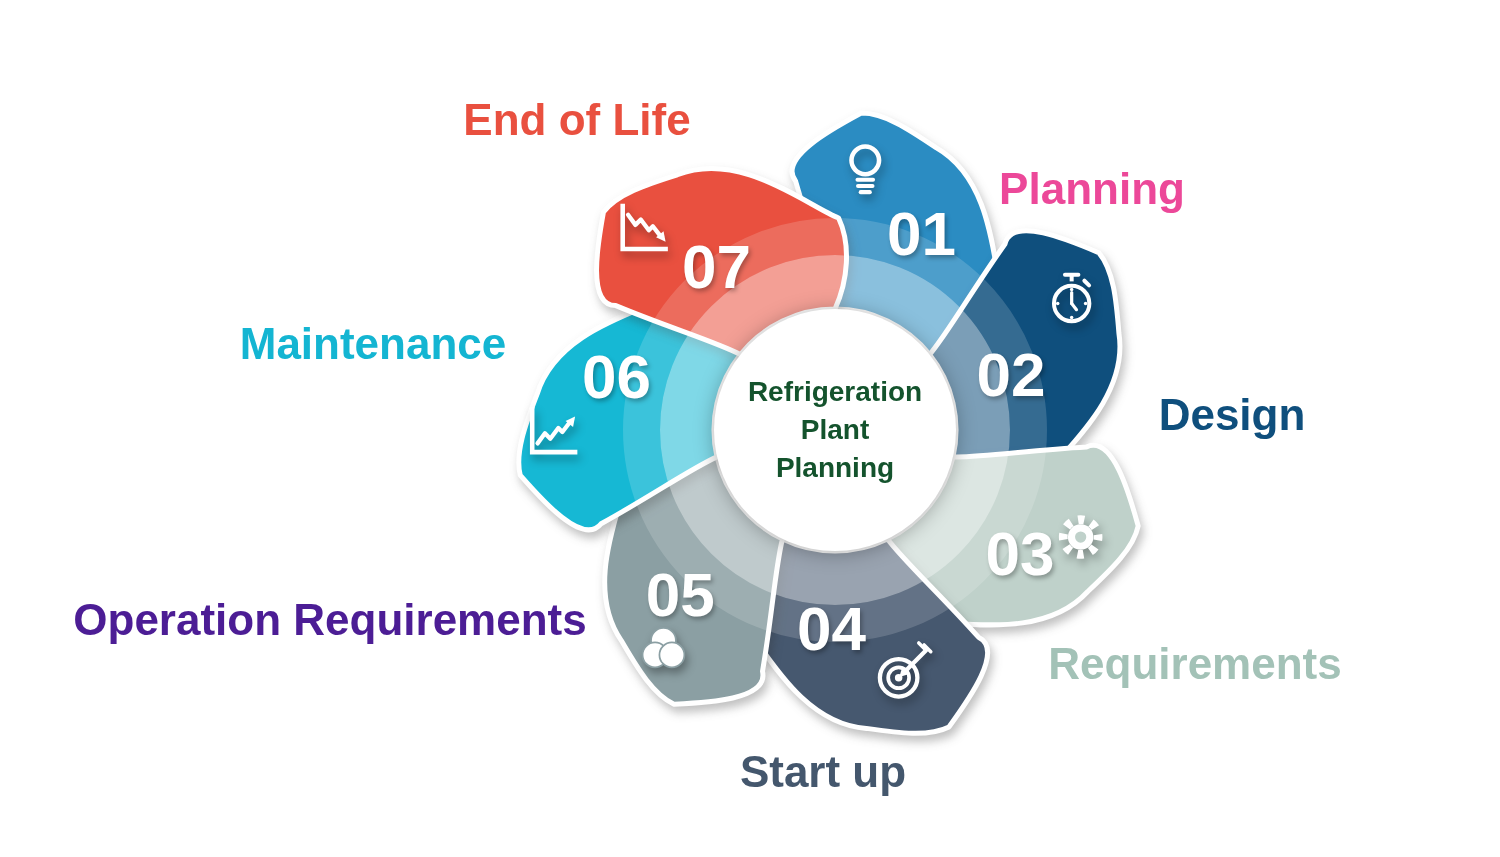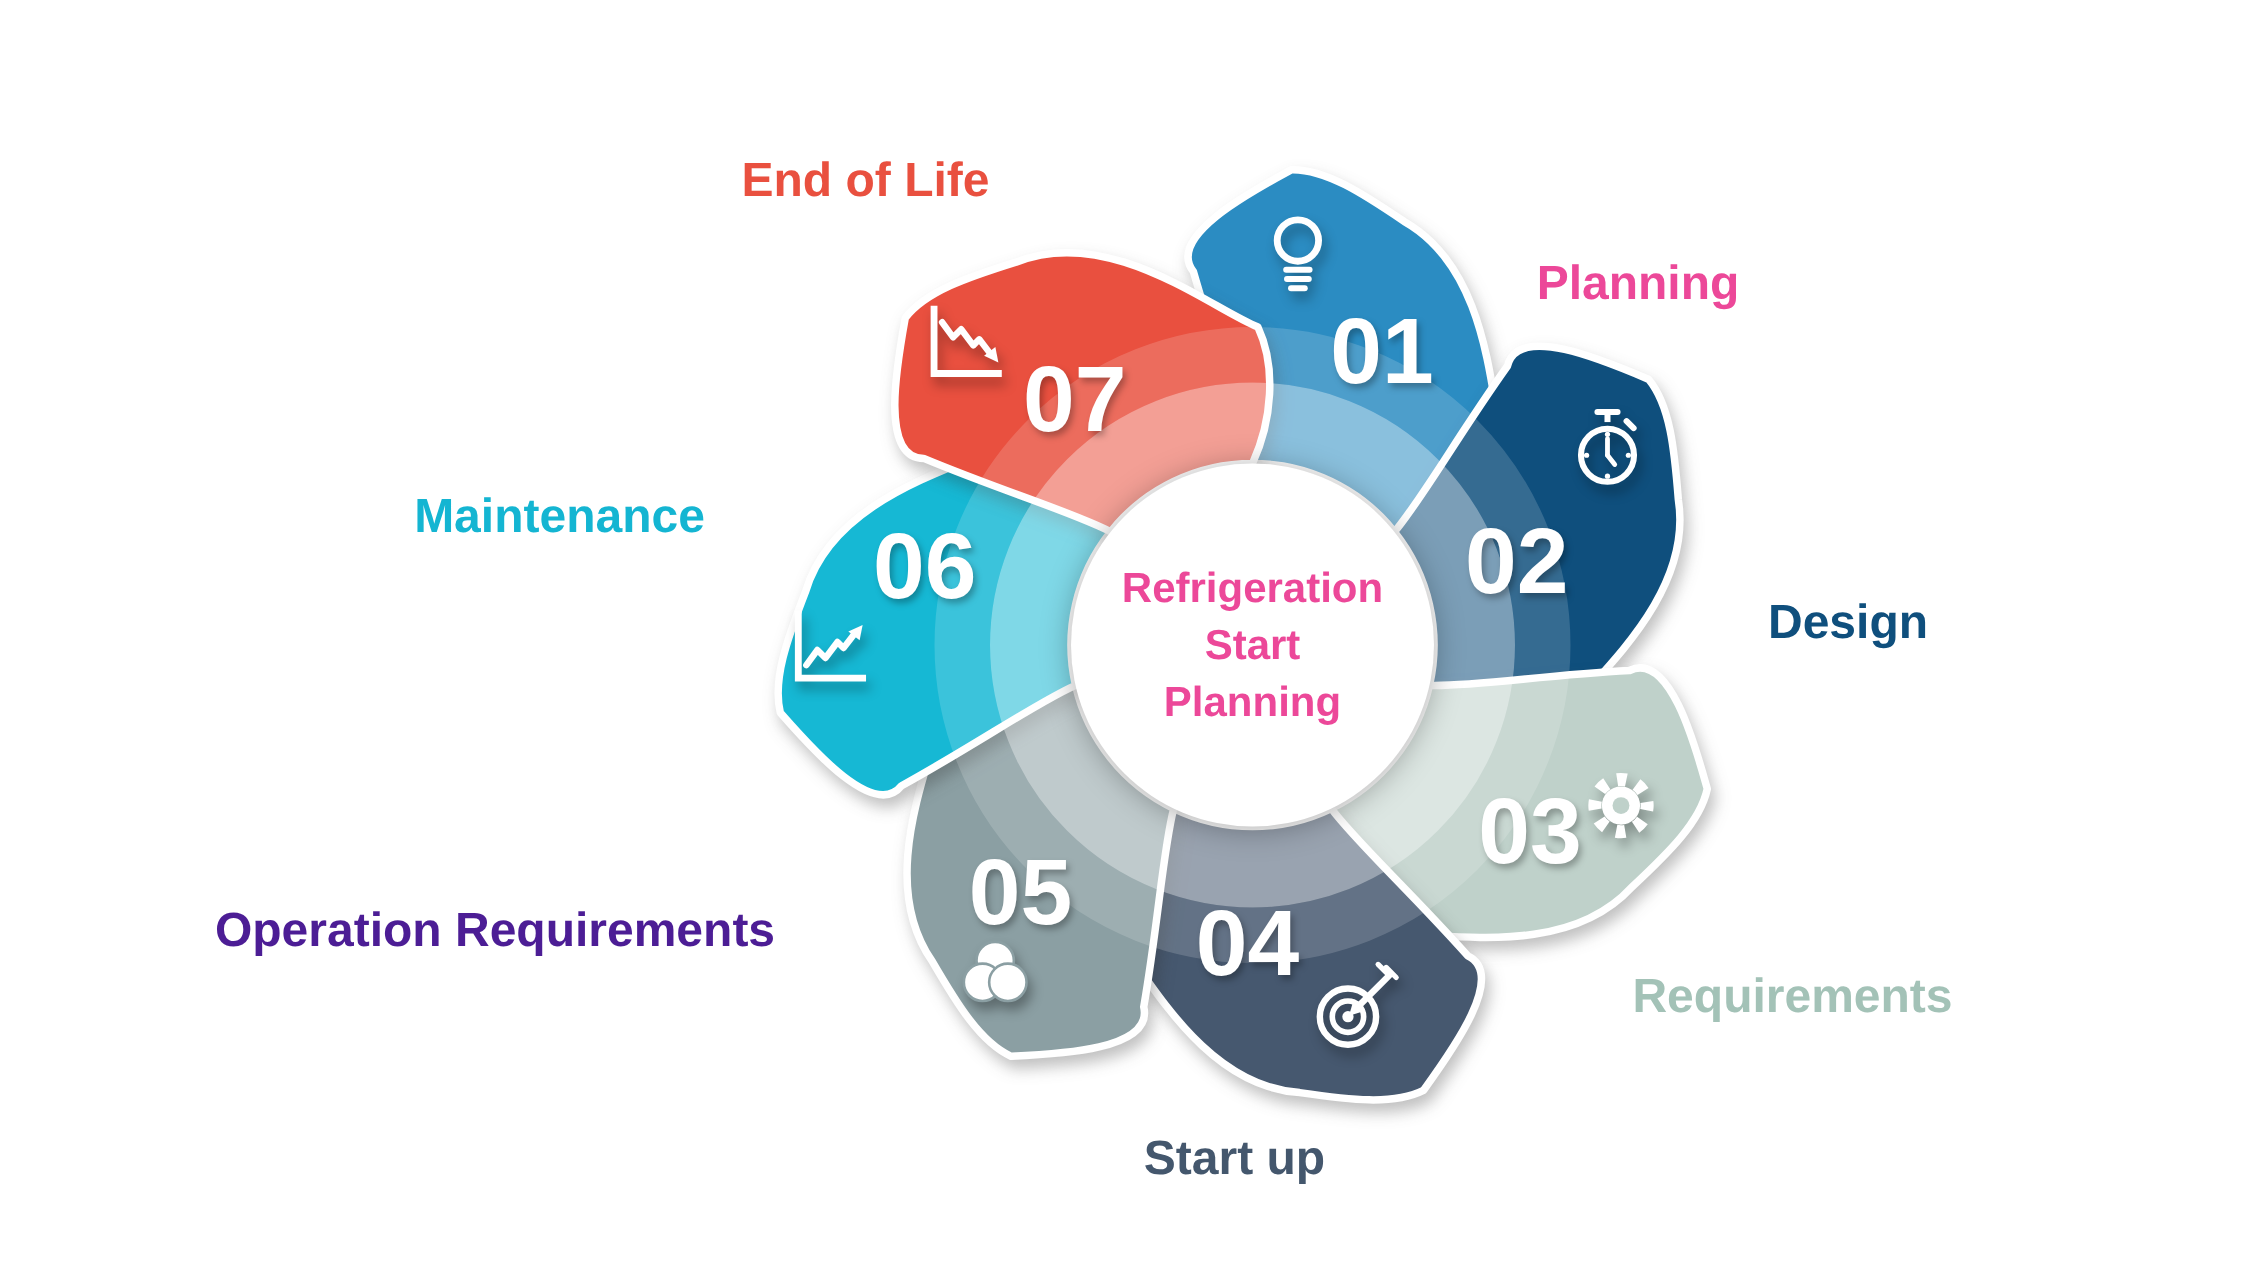--- a/index.html
+++ b/index.html
@@ -28,42 +28,42 @@
     font-weight: bold;
     fill: #ffffff;
     filter: drop-shadow(2px 3px 2px rgba(0,0,0,0.28));
   }
   .center-dot { filter: drop-shadow(0px 2px 10px rgba(0,0,0,0.32)); }
 
   .seg-label {
     position: absolute;
     transform: translate(-50%, -50%);
     font-weight: bold;
-    font-size: 32px;
+    font-size: 44px;
     white-space: nowrap;
     letter-spacing: 0px;
   }
   .l-planning     { left: 1092px; top: 157px; }
   .l-design       { left: 1232px; top: 382px; margin-top: 33px; }
   .l-construction { left: 1195px; top: 664px; }
   .l-startup      { left:  823px; top: 772px; }
   .l-operation    { left:  330px; top: 620px; }
   .l-maintenance  { left:  373px; top: 344px; }
   .l-endoflife    { left:  577px; top: 120px; }
 
   .center-label {
     position: absolute;
     left: 835px; top: 430px;
     transform: translate(-50%, -50%);
     width: 250px;
     text-align: center;
     font-weight: bold;
     font-size: 28px;
     line-height: 38px;
-    color: #ec4899;
+    color: #14532d;
   }
   .center-label span { display: block; }
 </style>
 </head>
 <body>
 
 <div class="stage">
 
   <svg id="wheel" width="1500" height="857" viewBox="0 0 1500 857">
       <path d="M 835.0 309.0 A 121 121 0 0 1 929.6 354.5 C 959.9 347.0 989.9 327.1 1003.0 300.6 C 993.1 268.5 994.9 180.9 936.1 147.6 C 908.4 128.8 883.6 112.7 861.1 113.1 C 833.4 128.0 777.2 158.1 795.6 181.1 C 811.1 235.5 829.8 282.1 835.0 309.0 Z" fill="#2B8CC2" class="petal"></path>
@@ -127,21 +127,21 @@
       <text x="716.5" y="265.2" dy="0.36em" text-anchor="middle" font-size="62" class="num">07</text>
       <g transform="translate(609.3,195.4) scale(1.34)" class="icon-g">
         <polyline points="10,8 10,40 42,40" fill="none" stroke="#fff" stroke-width="3.4" stroke-linecap="square"></polyline>
         <polyline points="14,14.5 19.5,22 23.5,18 29.5,26 32.5,23 37.5,29.5" fill="none" stroke="#fff" stroke-width="3.2" stroke-linejoin="round" stroke-linecap="round"></polyline>
         <polygon points="42,34.5 34.9,31.2 40.5,26.8" fill="#fff"></polygon>
       </g>
     </svg>
 
   <div class="center-label">
     <span>Refrigeration</span>
-    <span>Start</span>
+    <span>Plant</span>
     <span>Planning</span>
   </div>
 
   <div class="seg-label l-planning" style="color: #ec4899; margin-top: 32px;">Planning</div>
   <div class="seg-label l-design" style="color: rgb(15, 79, 125);">Design</div>
   <div class="seg-label l-construction" style="color: rgb(163, 194, 183);">Requirements</div>
   <div class="seg-label l-startup" style="color: rgb(68, 87, 109);">Start up</div>
   <div class="seg-label l-operation" style="color: #4c1d95;">Operation Requirements</div>
   <div class="seg-label l-maintenance" style="color: rgb(20, 181, 210);">Maintenance</div>
   <div class="seg-label l-endoflife" style="color: rgb(233, 80, 63);">End of Life</div>

